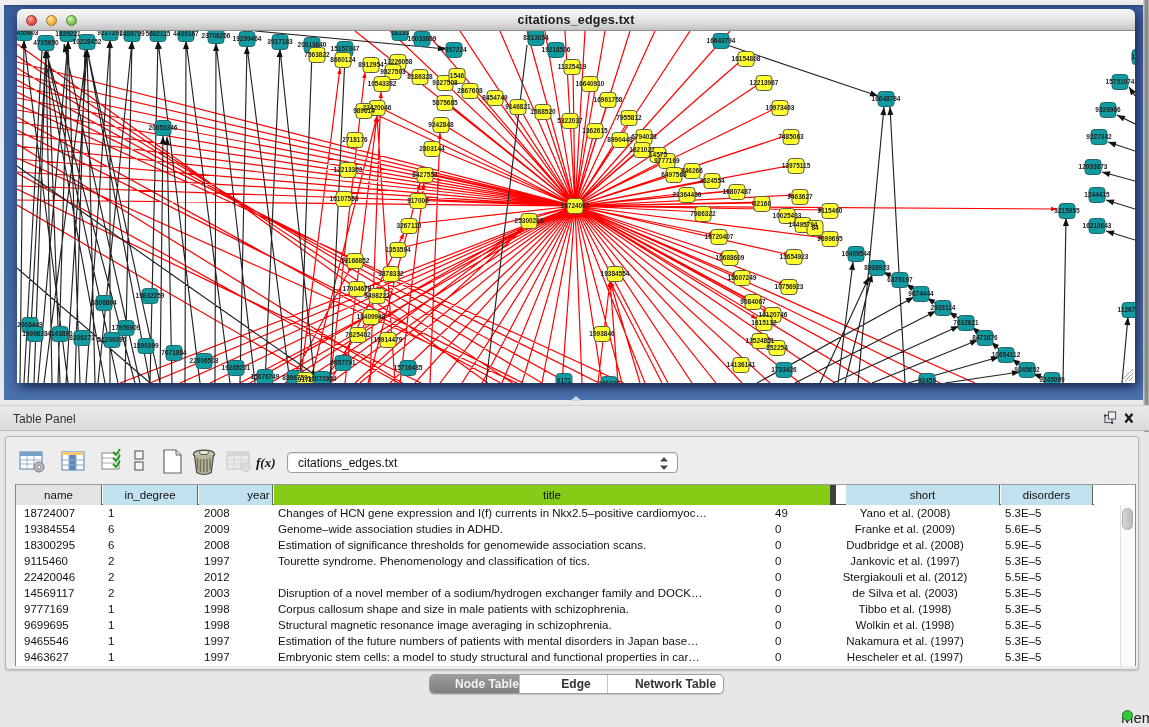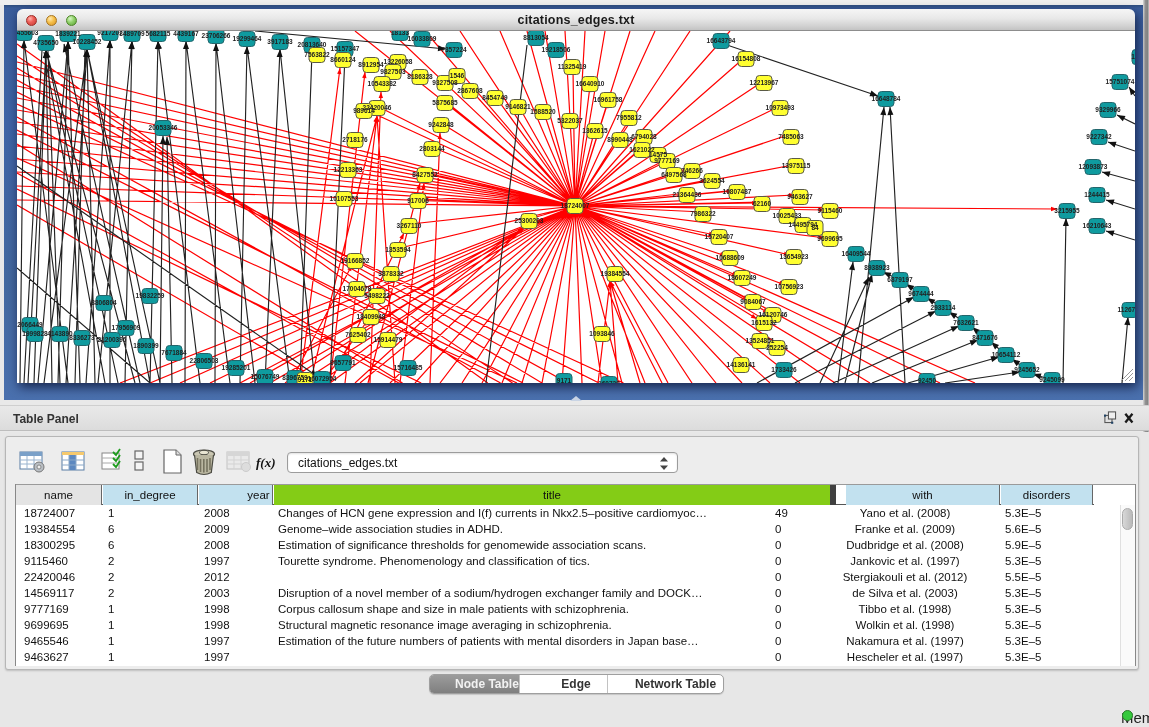--- a/index.html
+++ b/index.html
@@ -16,21 +16,21 @@
   background:linear-gradient(180deg,#f6f6f6 0%,#e8e8e8 45%,#d2d2d2 80%,#c3c3c3 100%);
   border-bottom:1px solid #8d8d8d; }
 #titlebar .title { position:absolute; left:0; right:0; top:4px; text-align:center;
   font-size:12.5px; font-weight:bold; color:#1a1a1a; letter-spacing:.2px; }
 .tl { position:absolute; top:6px; width:11px; height:11px; border-radius:50%; }
 #tl-r { left:9px; background:radial-gradient(circle at 35% 30%, #ffb3ad 0%, #ee605a 40%, #c33b34 100%); border:1px solid #9e2b24;}
 #tl-y { left:29px; background:radial-gradient(circle at 35% 30%, #ffe9b0 0%, #f5bf48 45%, #d7932a 100%); border:1px solid #a8751d;}
 #tl-g { left:49px; background:radial-gradient(circle at 35% 30%, #d7f7c6 0%, #8fd069 45%, #5ba135 100%); border:1px solid #4c8427;}
 #canvas { position:absolute; left:17px; top:31px; width:1118px; height:352px; background:#fff; }
 #tablepanel-hdr { position:absolute; left:0; top:405px; width:1149px; height:26px;
-  background:linear-gradient(180deg,#e9e9e9,#dcdcdc); border-top:1px solid #cfcfcf; border-bottom:1px solid #bdbdbd;font-weight:bold; }
+  background:linear-gradient(180deg,#e9e9e9,#dcdcdc); border-top:1px solid #cfcfcf; border-bottom:1px solid #bdbdbd; }
 #tablepanel-hdr .t { position:absolute; left:13px; top:6px; font-size:12px; color:#333; }
 #panelbody { position:absolute; left:0; top:432px; width:1149px; height:295px; background:#e7e7e7; }
 #container { position:absolute; left:5px; top:436px; width:1134px; height:234px;
   background:#ededed; border:1px solid #b6b6b6; border-radius:3px; box-shadow:0 1px 2px rgba(0,0,0,.18); }
 #combo { position:absolute; left:287px; top:452px; width:391px; height:21px; background:#fff;
   border:1px solid #9c9c9c; border-radius:4px; box-shadow:inset 0 1px 2px rgba(0,0,0,.12); }
 #combo .txt { position:absolute; left:10px; top:3px; font-size:12px; color:#111; }
 #thead { position:absolute; left:16px; top:484px; width:1119px; height:21px; background:#fff;
   border-top:1px solid #9a9a9a; border-bottom:1px solid #555; font-size:11.5px; color:#111; }
 #thead div { position:absolute; top:0; text-align:center; height:21px; line-height:20px; }
@@ -548,21 +548,21 @@
     <path d="M1 5.5 L5 1 L9 5.5 Z" fill="#444"></path>
         <path d="M1 9.5 L5 14 L9 9.5 Z" fill="#444"></path>
   </svg>
 </div>
 <div id="thead">
   <div style="left:0;width:86px;background:#e4e4e4;border-right:1px solid #666;">name</div>
   <div style="left:87px;width:95px;background:#c2e1ef;border-right:1px solid #666;">in_degree</div>
   <div style="left:183px;width:74px;background:#c2e1ef;border-right:1px solid #666;padding-left:46px;">year</div>
   <div style="left:258px;width:562px;background:#84cc16;border-right:6px solid #404040;">title</div>
   <div style="left:754px;width:71px;background:#fca5a5;border-right:1px solid #666;margin-top:24px;">△ out_de…</div>
-  <div style="left:830px;width:154px;background:#c2e1ef;border-right:1px solid #666;">with</div>
+  <div style="left:830px;width:154px;background:#c2e1ef;border-right:1px solid #666;">short</div>
   <div style="left:985px;width:92px;background:#c2e1ef;border-right:1px solid #666;">disorders</div>
   <div style="left:1078px;width:41px;background:#fff;"></div>
 </div>
 <div id="rows">
       <div class="tr">
         <div class="c0">18724007</div>
         <div class="c1">1</div>
         <div class="c2">2008</div>
         <div class="c3">Changes of HCN gene expression and I(f) currents in Nkx2.5–positive cardiomyoc…</div>
         <div class="c4">49</div>
@@ -637,20 +637,21 @@
         <div class="c2">1997</div>
         <div class="c3">Estimation of the future numbers of patients with mental disorders in Japan base…</div>
         <div class="c4">0</div>
         <div class="c5">Nakamura et al. (1997)</div>
         <div class="c6">5.3E–5</div>
       </div>
 <div class="tr">
         <div class="c0">9463627</div>
         <div class="c1">1</div>
         <div class="c2">1997</div>
+        <div class="c3">Embryonic stem cells: a model to study structural and functional properties in car…</div>
         <div class="c4">0</div>
         <div class="c5">Hescheler et al. (1997)</div>
         <div class="c6">5.3E–5</div>
       </div>
     </div>
 <div id="tbl-left"></div>
     <div id="tbl-right"></div>
 <div id="scrolltrack"></div>
     <div id="scrollthumb"></div>
 <div id="tabs">

